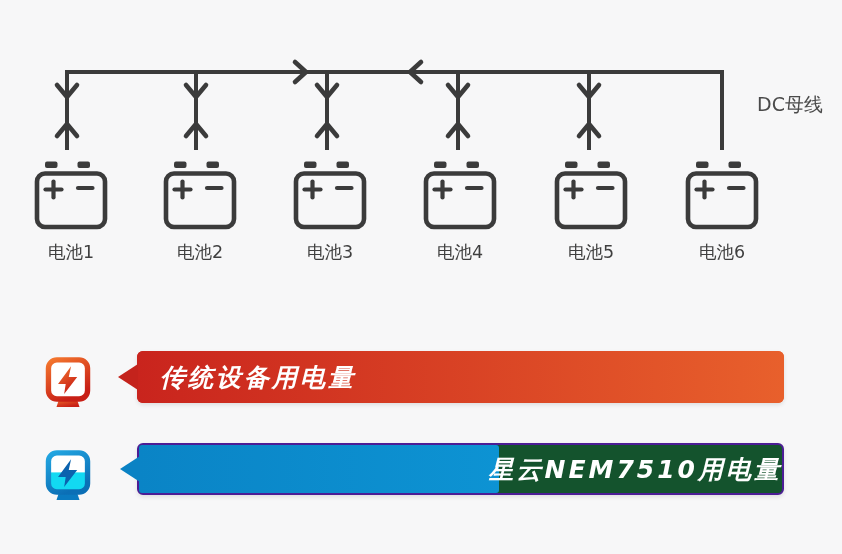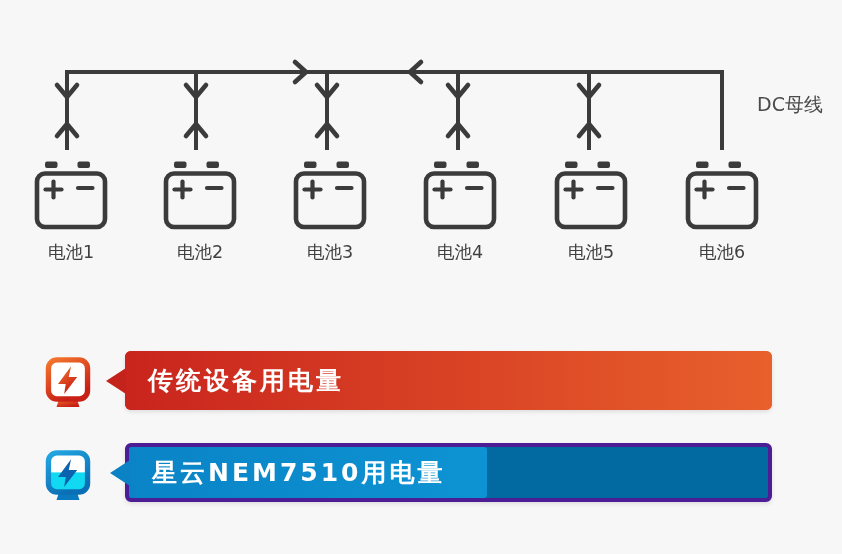--- a/index.html
+++ b/index.html
@@ -23,33 +23,35 @@
   .batt-stroke{stroke:var(--line);stroke-width:4.6;fill:none;}
   .batt-fill{fill:var(--line);}
   .sign{stroke:var(--line);stroke-width:4.2;stroke-linecap:round;}
   text.batt-label{font-size:17.5px;fill:#3f3f3f;text-anchor:middle;}
   text.dc-label{font-size:19px;fill:#4a4a4a;}
 
   
   .legend-row{position:absolute;left:0;width:842px;}
   .meter-icon{position:absolute;left:45px;}
   .bar{
-    position:absolute;left:125px;width:647px;height:59px;
+    position:absolute;left:137px;width:647px;height:52px;
     border-radius:6px;
     display:flex;align-items:center;
     box-shadow:0 2px 4px rgba(0,0,0,0.10);
+    font-style:italic;
   }
   .bar .fill{
     position:absolute;left:0;top:0;bottom:0;
     border-radius:inherit;
     z-index:0;
   }
   .bar.outlined{
-    border:4px solid #4c1d95;
-    background:#0369a1;
+    border:2px solid #4c1d95;
+    background:#14532d;
+    justify-content:flex-end;
   }
   .bar.outlined .fill{border-radius:3px 3px 3px 3px;}
   .bar-label{
     position:relative;z-index:2;
     padding-left:23px;
     color:#ffffff;font-size:25px;font-weight:700;letter-spacing:3px;
     white-space:nowrap;
   }
   .pointer{
     position:absolute;left:-19px;top:50%;transform:translateY(-50%);

